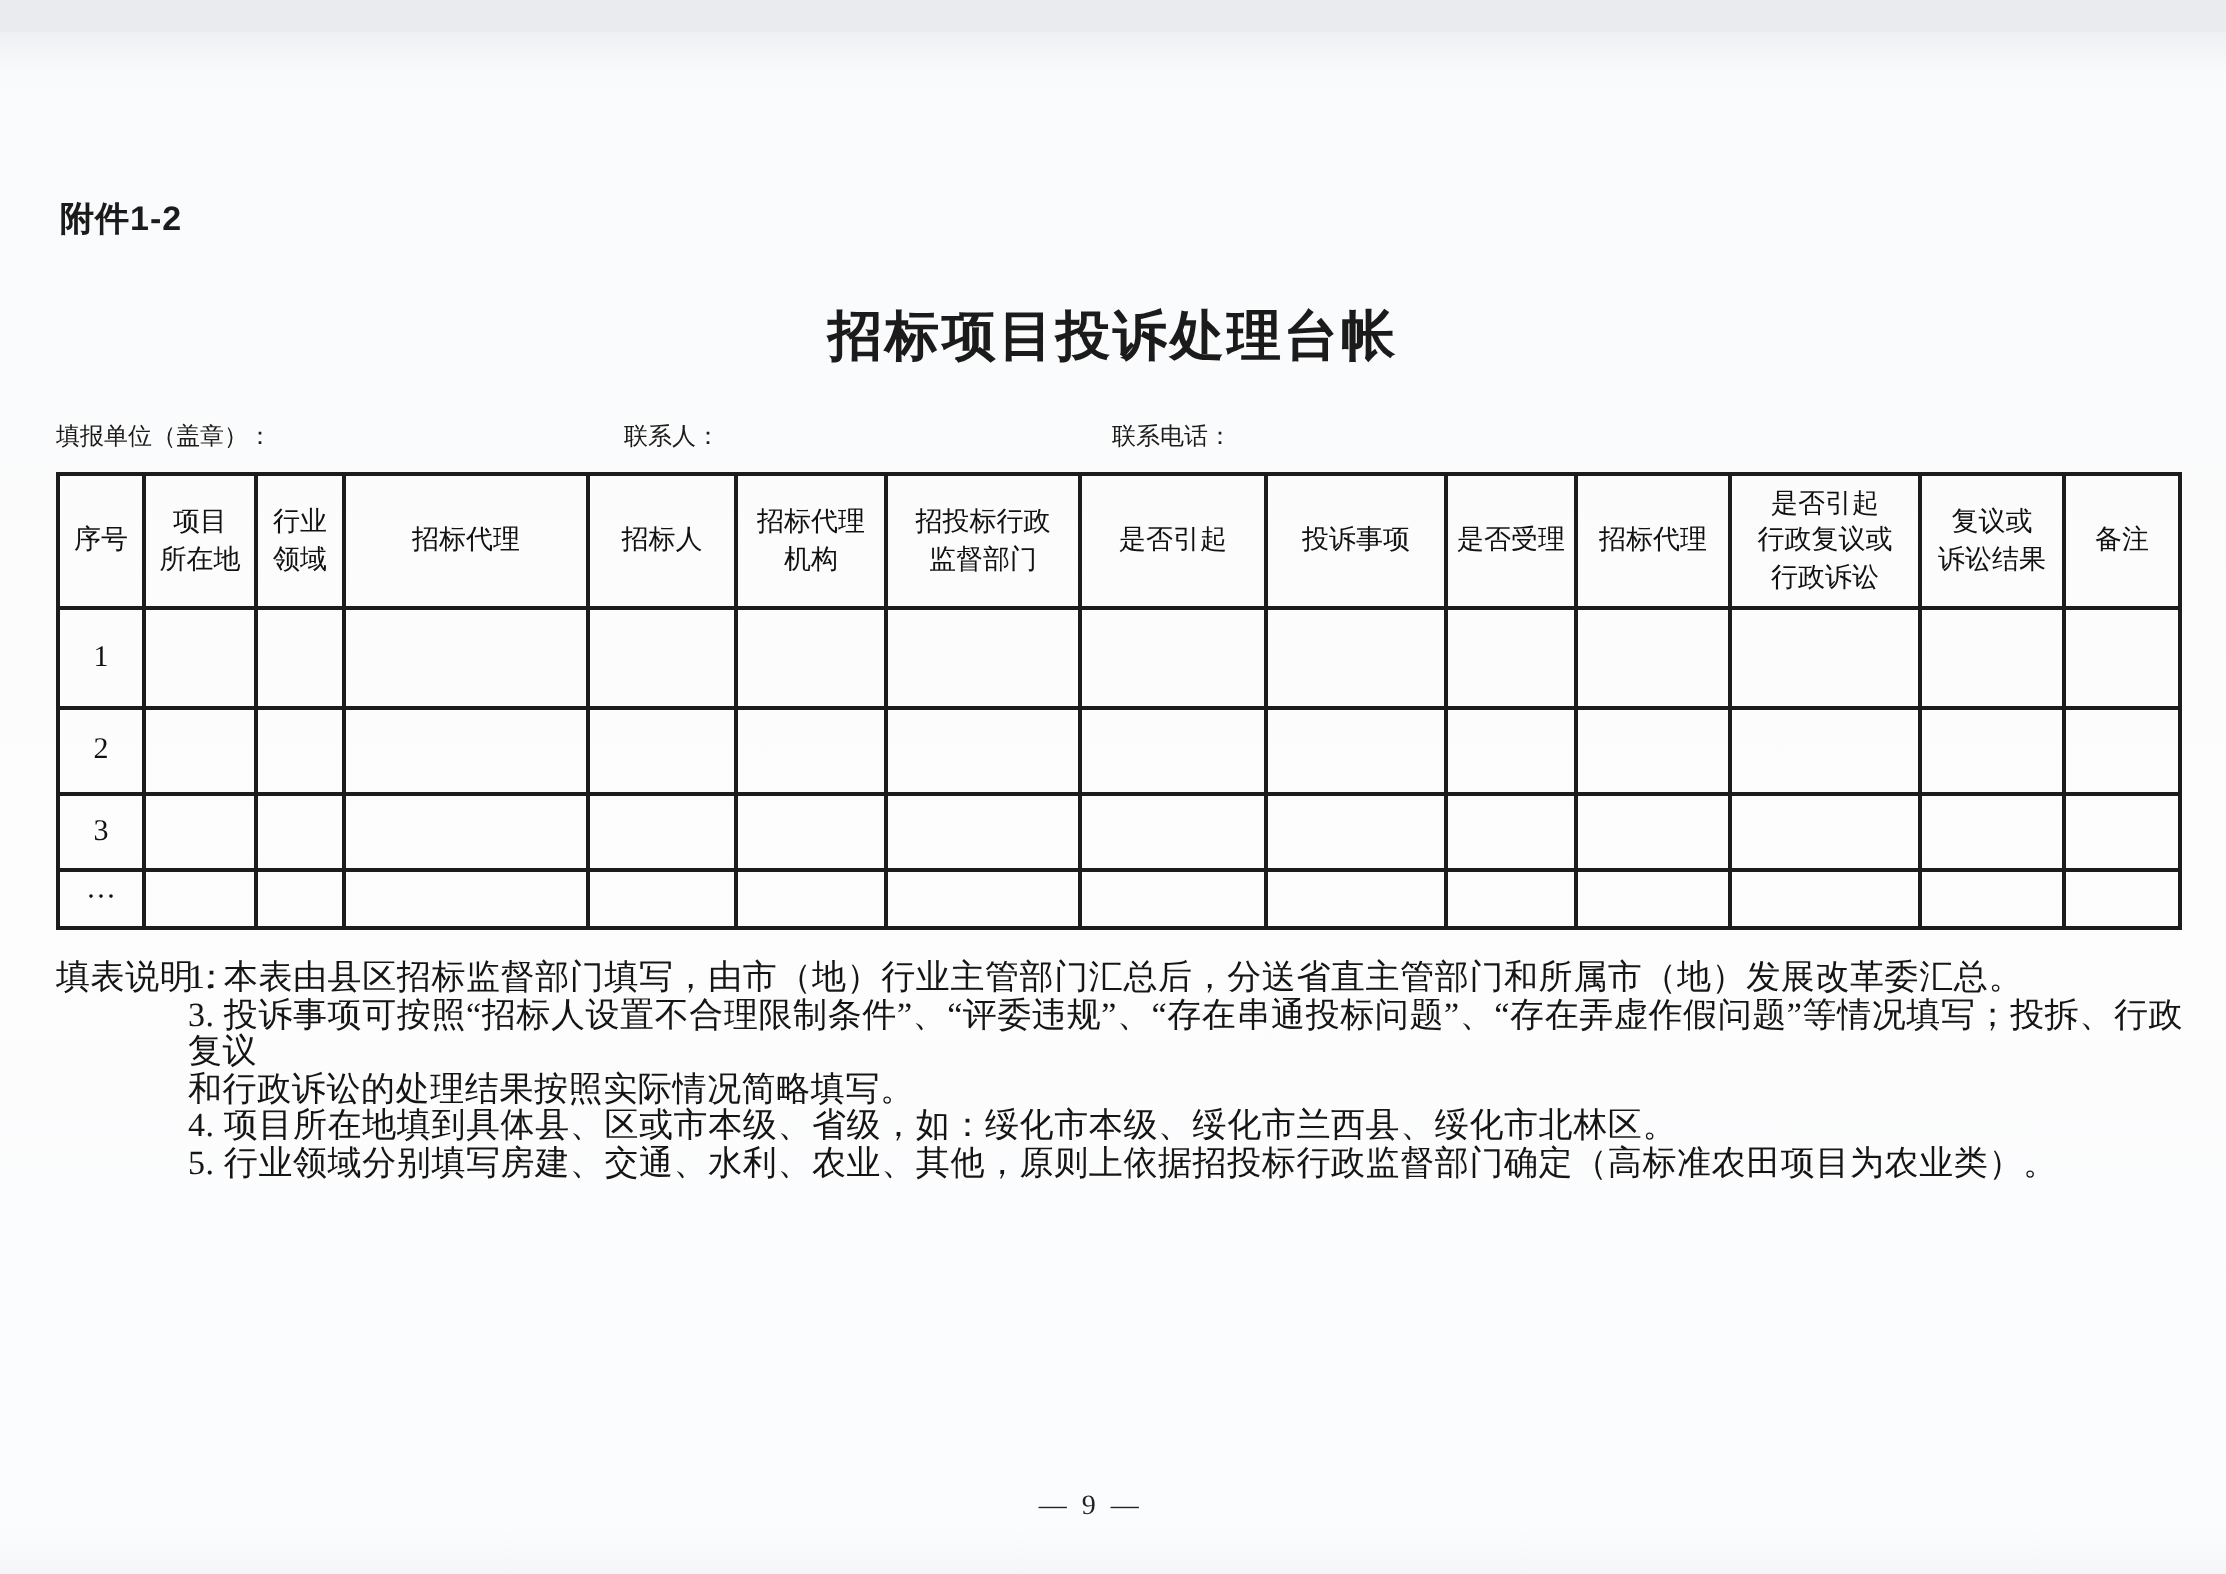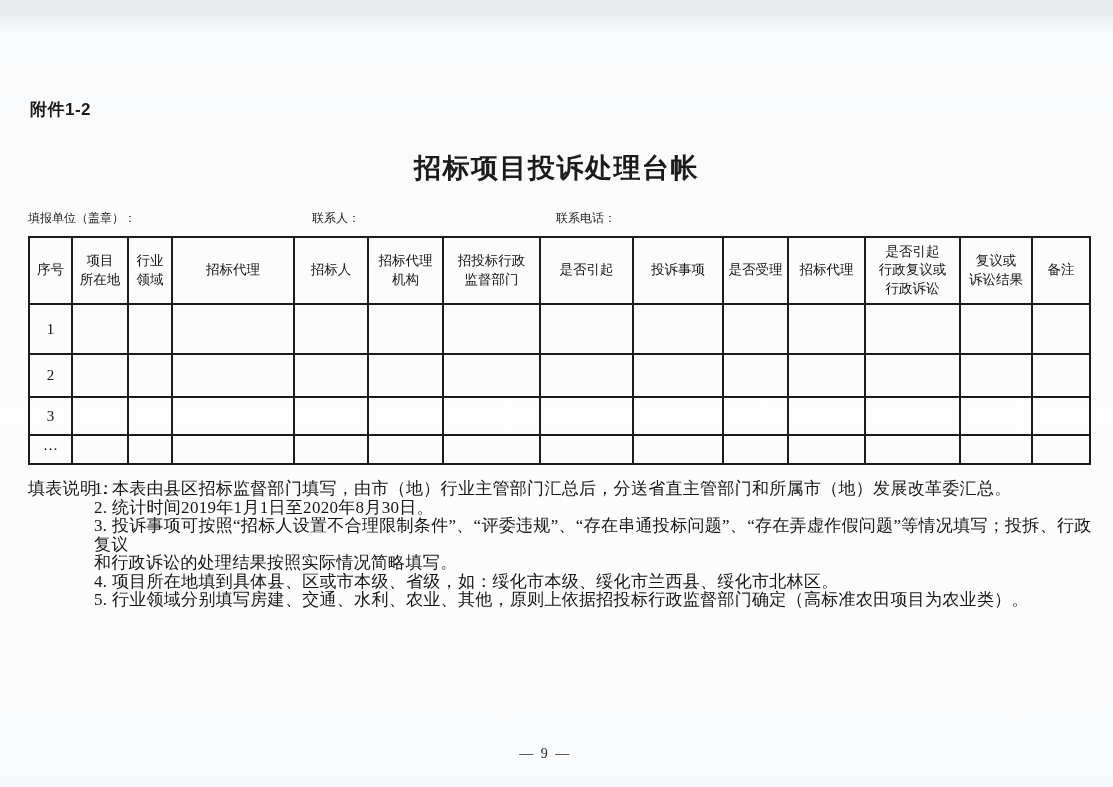--- a/index.html
+++ b/index.html
@@ -178,21 +178,20 @@
           <td></td>
           <td></td>
       </tr>
     </tbody>
   </table>
 
   <div class="notes">
     <div class="notes-label">填表说明：</div>
     <div class="notes-items">
       <div>1. 本表由县区招标监督部门填写，由市（地）行业主管部门汇总后，分送省直主管部门和所属市（地）发展改革委汇总。</div>
-      <div>2. 统计时间2019年1月1日至2020年8月30日。</div>
       <div>3. 投诉事项可按照“招标人设置不合理限制条件”、“评委违规”、“存在串通投标问题”、“存在弄虚作假问题”等情况填写；投拆、行政复议
 和行政诉讼的处理结果按照实际情况简略填写。</div>
       <div>4. 项目所在地填到具体县、区或市本级、省级，如：绥化市本级、绥化市兰西县、绥化市北林区。</div>
       <div>5. 行业领域分别填写房建、交通、水利、农业、其他，原则上依据招投标行政监督部门确定（高标准农田项目为农业类）。</div>
     </div>
   </div>
 
   <div class="page-number">— 9 —</div>
 
 </div>

